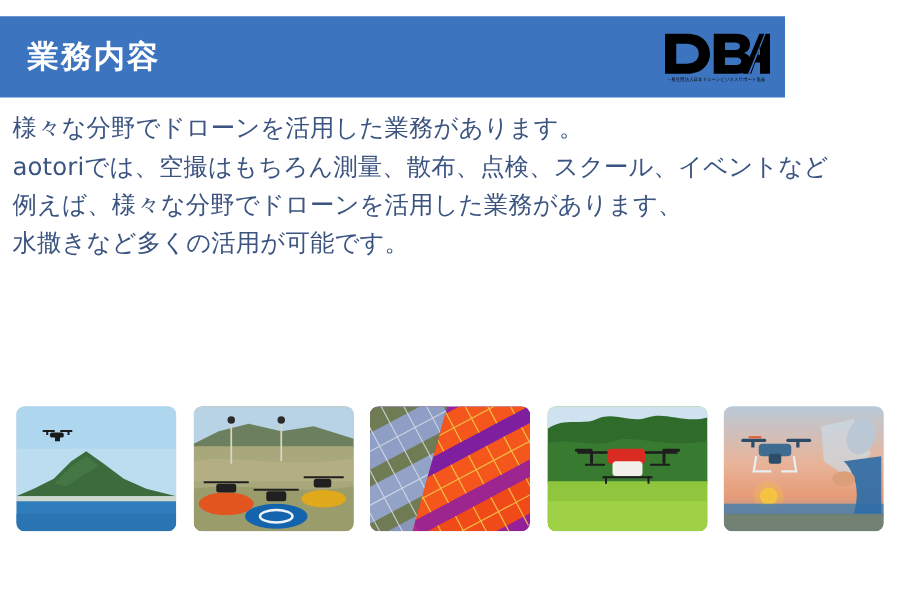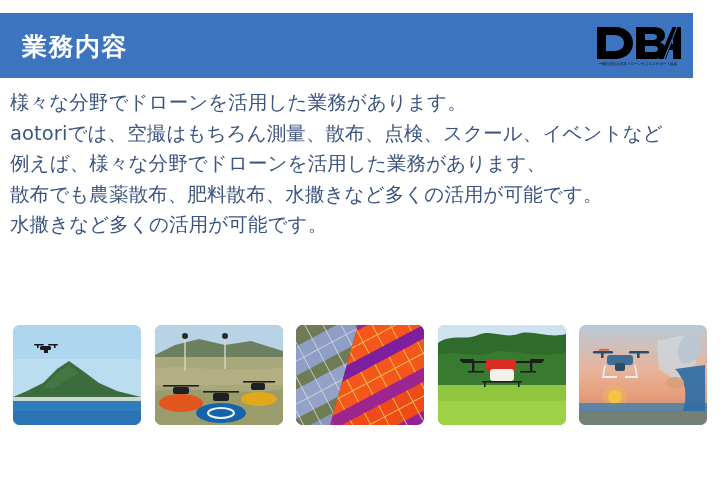--- a/index.html
+++ b/index.html
@@ -13,21 +13,21 @@
     font-family: "Liberation Sans", "DejaVu Sans", sans-serif;
     overflow: hidden;
     position: relative;
   }
 
   
   .title-band {
     position: absolute;
     left: 0;
     top: 13px;
-    width: 693px;
+    width: 628px;
     height: 65px;
     background: #3d74c0;
     box-sizing: border-box;
   }
   .title-text {
     position: absolute;
     left: 22px;
     top: 50%;
     transform: translateY(-50%);
     color: #ffffff;
@@ -121,21 +121,20 @@
       </svg>
     </span>
     <span class="logo-sub">一般社団法人日本ドローンビジネスサポート協会</span>
   </div>
 </div>
 
 <div class="body-copy">
   <p>様々な分野でドローンを活用した業務があります。</p>
   <p>aotoriでは、空撮はもちろん測量、散布、点検、スクール、イベントなど</p>
   <p>例えば、様々な分野でドローンを活用した業務があります、</p>
-  <p>散布でも農薬散布、肥料散布、水撒きなど多くの活用が可能です。</p>
   <p>水撒きなど多くの活用が可能です。</p>
 </div>
 
 <div class="photo-strip">
 
   <div class="photo">
     <svg viewBox="0 0 128 100" preserveAspectRatio="xMidYMid slice" aria-hidden="true">
       <rect x="0" y="0" width="128" height="100" fill="#bcdcf0"></rect>
       <rect x="0" y="0" width="128" height="34" fill="#aed6ef"></rect>
       <path d="M0 72 L14 66 L30 58 L44 44 L56 36 L70 46 L86 58 L104 66 L128 72 Z" fill="#3c6b3e"></path>

